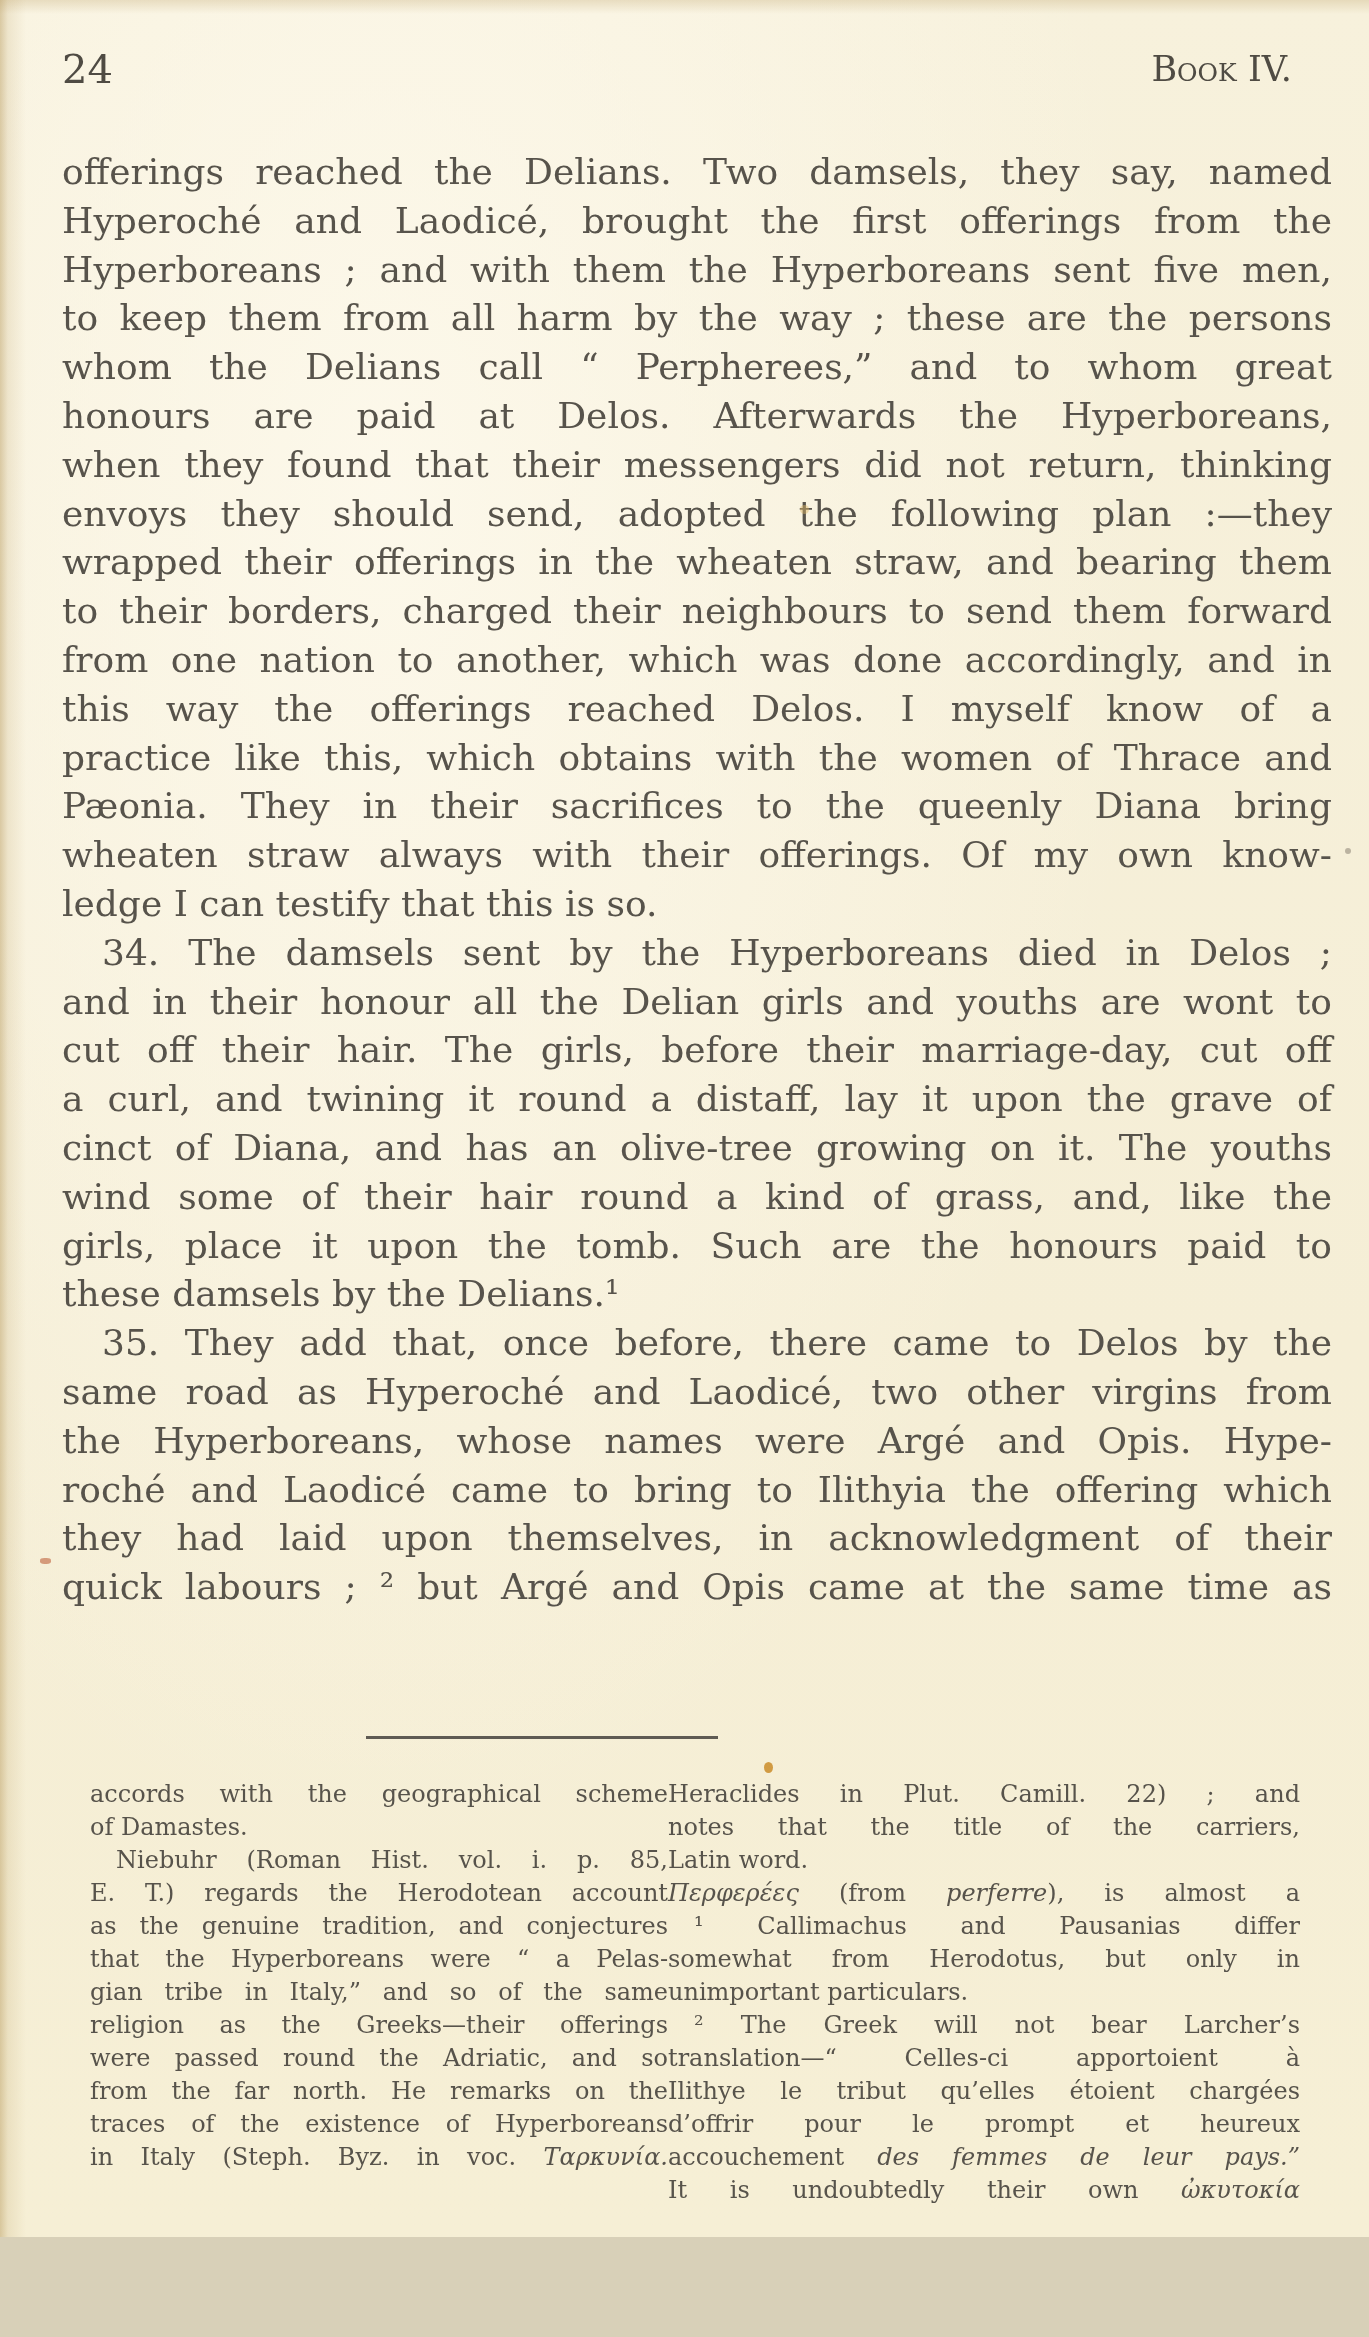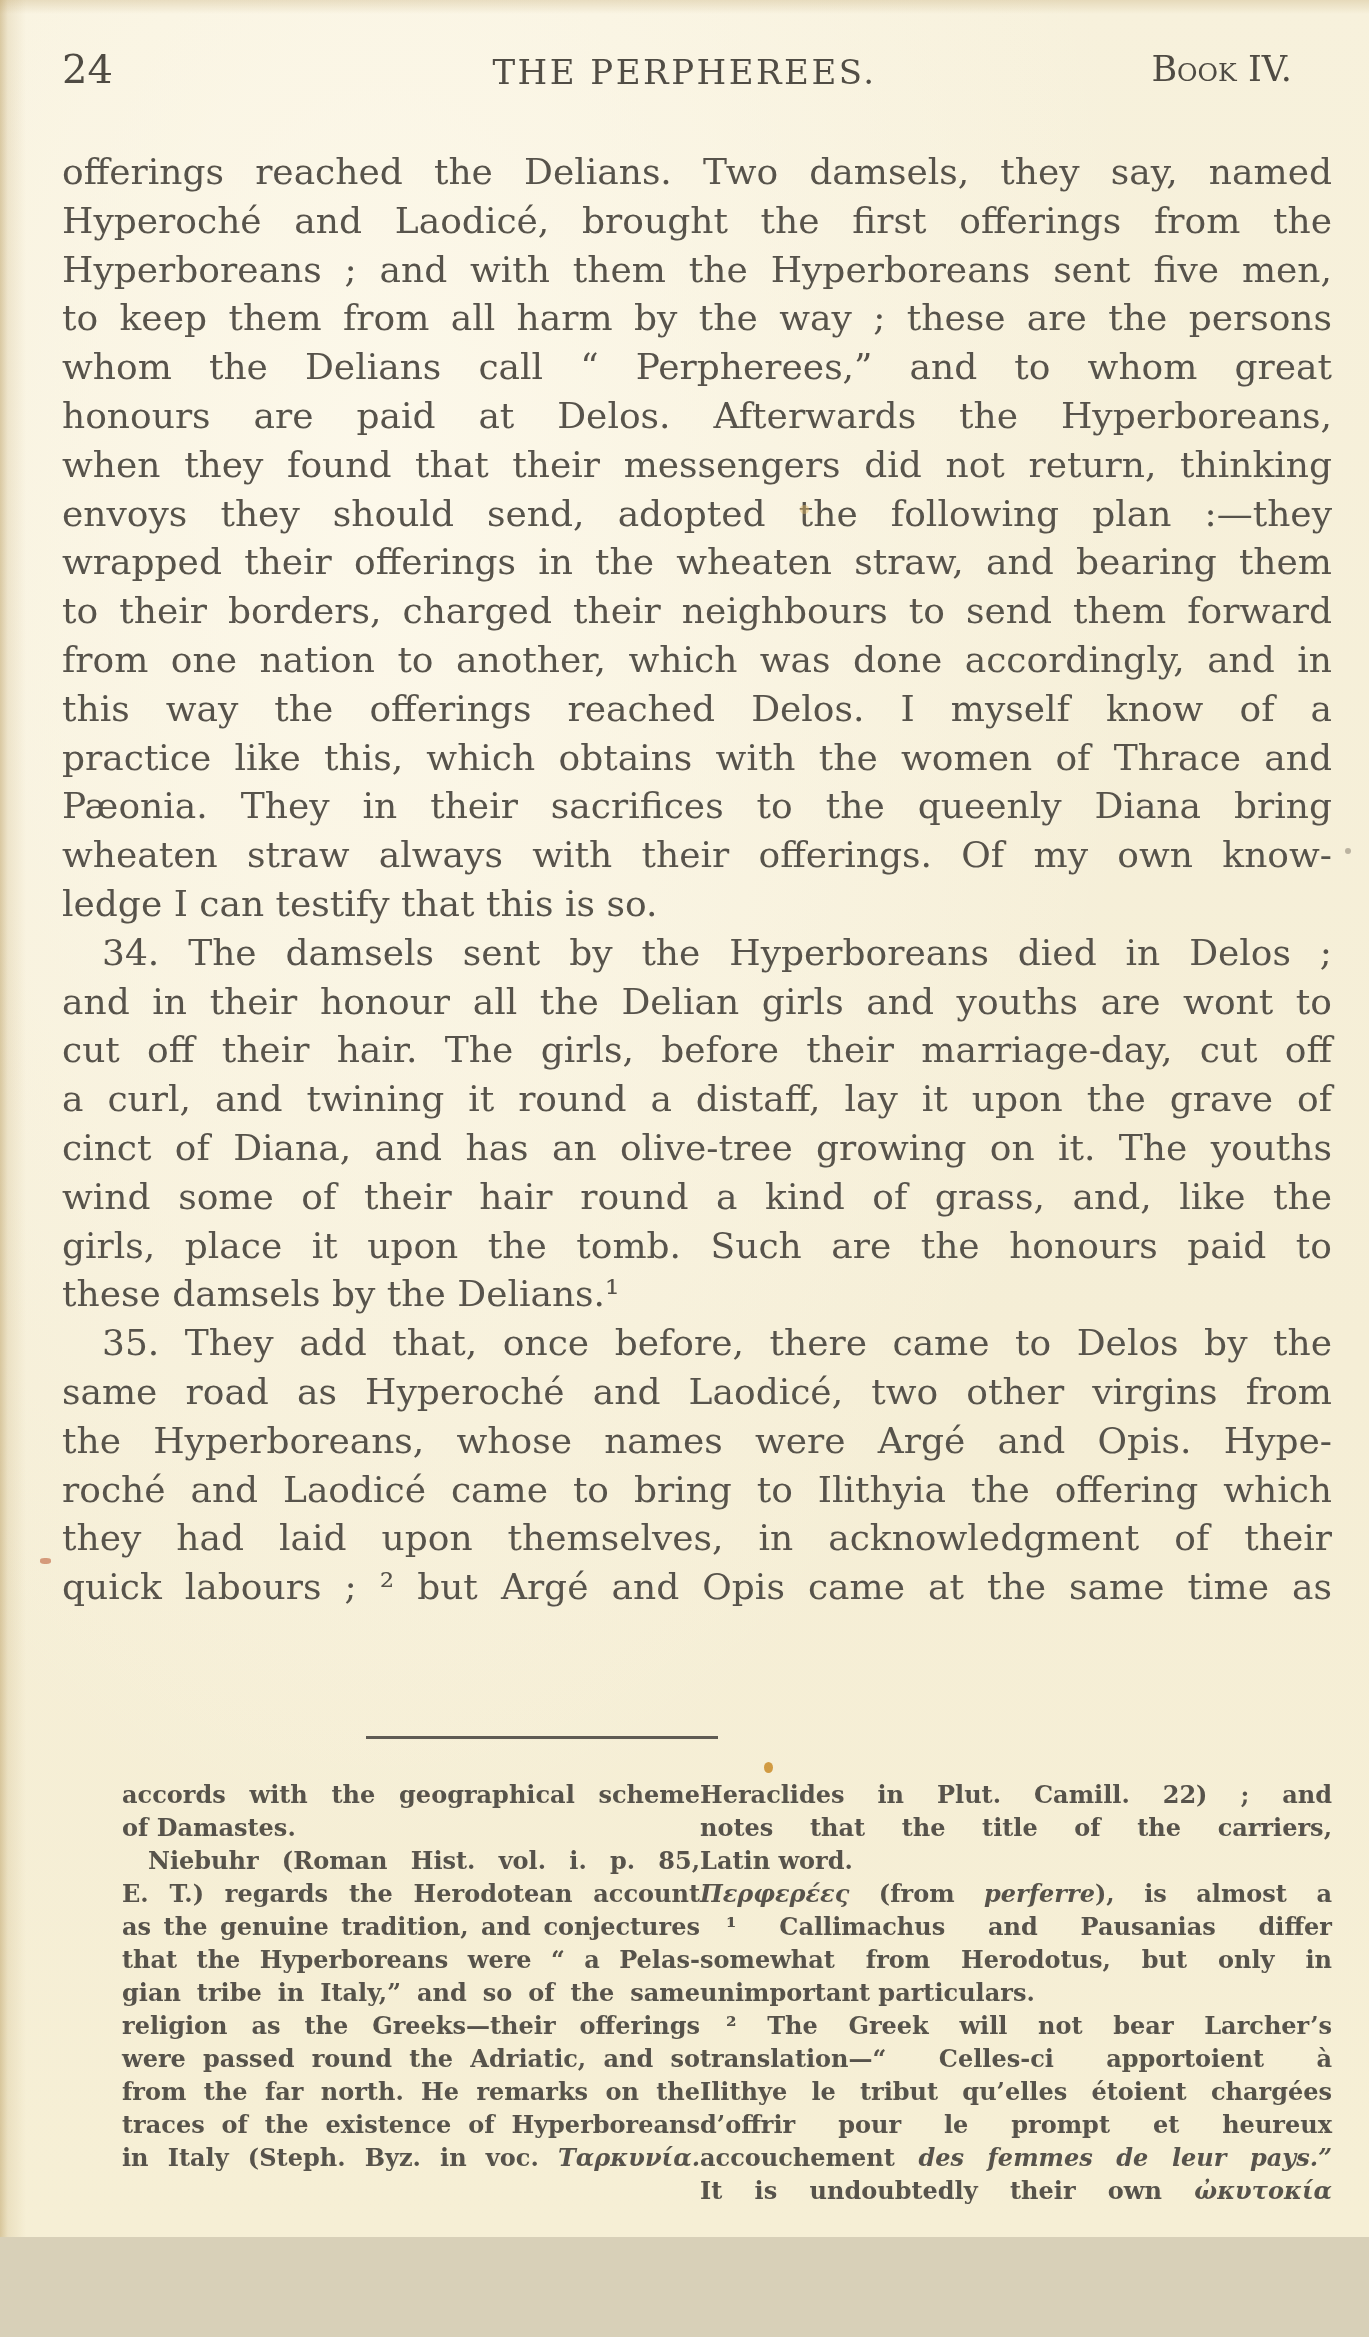--- a/index.html
+++ b/index.html
@@ -25,21 +25,21 @@
   .bline{
     font-size:36px;line-height:48.8px;height:48.8px;
     text-align:justify;text-align-last:justify;
     overflow:visible;white-space:normal;
   }
   .bline.endline{text-align-last:left;}
   .bline.indent{text-indent:40px;}
   
   .separator{position:absolute;top:1736px;left:366px;width:352px;height:3px;background:#5f5b53;}
   
-  .footnotes{position:absolute;left:90px;right:37px;top:1778px;display:flex;justify-content:flex-end;font-weight:bold;}
+  .footnotes{position:absolute;left:90px;right:37px;top:1778px;display:flex;justify-content:flex-start;}
   .fn-col-left{width:578px;}
   .fn-col-right{width:632px;}
   .fline{
     font-size:24px;line-height:33px;
     text-align:justify;text-align-last:justify;
   }
   .fline.endline{text-align-last:left;}
   .fline.indent{text-indent:26px;}
   .it{font-style:italic;}
   
@@ -48,21 +48,20 @@
   .speck-2{left:40px;top:1558px;width:11px;height:6px;background:#b4451e;opacity:.5;border-radius:40%;}
   .speck-3{left:1345px;top:848px;width:6px;height:6px;background:#8a8272;opacity:.55;}
   .speck-4{left:800px;top:505px;width:9px;height:9px;background:#e0b category:none;background:#e0b968;opacity:.45;}
 </style>
 </head>
 <body>
 
 <div class="page">
 
   <div class="hdr-num">24</div>
-  <div class="hdr-title">THE PERPHEREES.</div>
   <div class="hdr-book">Book IV.</div>
 
   <div class="body-text" id="body-text">
       <div class="para">
         <div class="bline">offerings reached the Delians. Two damsels, they say, named</div>
         <div class="bline">Hyperoché and Laodicé, brought the first offerings from the</div>
         <div class="bline">Hyperboreans ; and with them the Hyperboreans sent five men,</div>
         <div class="bline">to keep them from all harm by the way ; these are the persons</div>
         <div class="bline">whom the Delians call “ Perpherees,” and to whom great</div>
         <div class="bline">honours are paid at Delos. Afterwards the Hyperboreans,</div>

